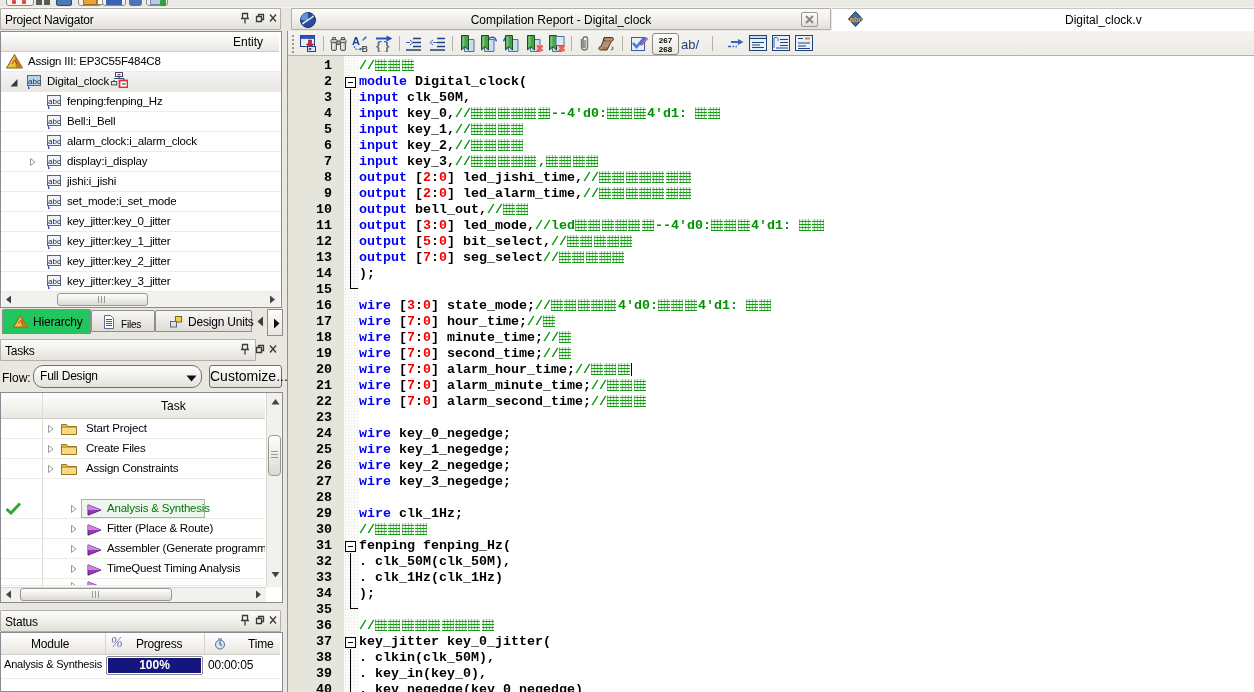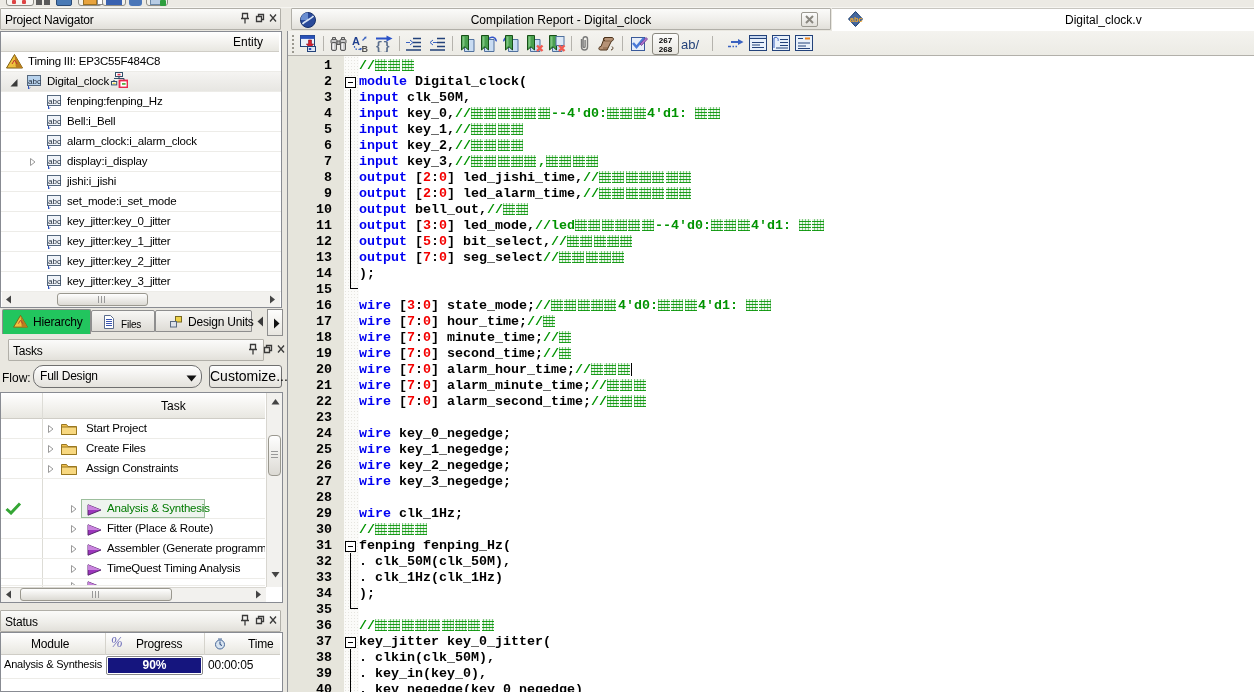--- a/index.html
+++ b/index.html
@@ -56,21 +56,21 @@
 <div class="pnl" style="left:0;top:31px;width:282px;height:277px">
     <div class="abs hdr" style="left:0;top:0;width:278px;height:20px">
       <span style="position:absolute;right:16px;top:3px;font-size:12px">Entity</span>
     </div>
     <div class="row" style="top:20px;">
       <svg class="abs" style="left:5px;top:2px" width="17" height="15" viewBox="0 0 17 15">
         <path d="M8.5 0.5 L16.5 14 H0.5 Z" fill="#EFC23E" stroke="#7A5A10"></path>
         <path d="M8.5 0.5 L16.5 14 H10 Z" fill="#B97E1E"></path>
         <path d="M6 10 l2.5-4 2.5 4 M7.2 11.5 h0.1 M9.8 11.5 h0.1" stroke="#C03030" stroke-width="1" fill="none"></path>
       </svg>
-      <span class="rt" style="left:27px">Timing III: EP3C55F484C8</span>
+      <span class="rt" style="left:27px">Assign III: EP3C55F484C8</span>
     </div>
     <div class="row" style="top:40px;background:linear-gradient(#F5F4F2,#E7E6E2)">
       <svg class="abs" style="left:9px;top:6px" width="9" height="9">
         <path d="M7.5 1 V8.5 H0.5 Z" fill="#3A3A3A"></path>
       </svg>
       <svg class="abs" style="left:25px;top:2px" width="16" height="17" viewBox="0 0 16 17">
         <rect x="1.5" y="1.5" width="13" height="10" fill="#B8D2EC" stroke="#55687E"></rect>
         <text x="2" y="9.5" font-family="Liberation Sans" font-size="8" fill="#1A2636">abc</text>
         <path d="M2.5 12 v3 l1.5-1.5" fill="none" stroke="#3355BB"></path>
       </svg>
@@ -207,21 +207,21 @@
     </div>
     <svg class="abs" style="left:256px;top:7px" width="9" height="11">
       <path d="M7 0.5 L1.5 5.5 L7 10.5 Z" fill="#3A3A3A"></path>
     </svg>
     <div class="abs" style="left:267px;top:0px;width:16px;height:27px;background:linear-gradient(#FDFDFC,#E8E6E0);border:1px solid #8E8E8E">
       <svg class="abs" style="left:4px;top:8px" width="9" height="11">
         <path d="M2 0.5 L7.5 5.5 L2 10.5 Z" fill="#111"></path>
       </svg>
     </div>
   </div>
-<div class="tbar" style="left:8px;top:339px;width:256px">
+<div class="tbar" style="left:0;top:339px;width:256px">
     <div class="t">Tasks</div>
     <svg class="abs" style="left:238px;top:2px" width="40" height="16" viewBox="0 0 40 16">
       <g stroke="#3A3A3A" stroke-width="1.3" fill="none">
         <path d="M3.5 2.5 h5 v5 h-5 z M2 7.5 h8 M6 7.5 v5"></path>
         <path d="M17.5 5.5 h5 v5 h-5 z"></path>
         <path d="M19.5 5.5 v-2 h5 v5 h-2"></path>
         <path d="M31 3.5 l6 7 M37 3.5 l-6 7"></path>
       </g>
     </svg>
   </div>
@@ -364,21 +364,21 @@
       <circle cx="6" cy="6.5" r="4.5" fill="#D8E4F0" stroke="#4A6A9A"></circle>
       <path d="M6 3.5 V6.5 L8 7.5" stroke="#23427A" fill="none"></path>
       <path d="M4 1 h4" stroke="#4A6A9A"></path>
     </svg>
     <span class="rt" style="left:247px;top:4px;font-size:12px">Time</span>
     <div class="abs" style="left:104px;top:0;width:1px;height:22px;background:#D5D3CC"></div>
     <div class="abs" style="left:203px;top:0;width:1px;height:22px;background:#D5D3CC"></div>
     <span class="rt" style="left:3px;top:25px;font-size:11px">Analysis &amp; Synthesis</span>
     <div class="abs" style="left:105px;top:23px;width:97px;height:19px;background:#fff;border:1px solid #8A8A8A;border-radius:2px">
       <div class="abs" style="left:1px;top:1px;width:93px;height:15px;background:#15157E"></div>
-      <span class="abs" style="left:0;top:1px;width:95px;text-align:center;font-size:12px;font-weight:bold;color:#fff">90%</span>
+      <span class="abs" style="left:0;top:1px;width:95px;text-align:center;font-size:12px;font-weight:bold;color:#fff">100%</span>
     </div>
     <span class="rt" style="left:207px;top:25px;font-size:12px">00:00:05</span>
     <div class="abs" style="left:0;top:45px;width:279px;height:1px;background:#EDECE8"></div>
   </div>
 <div class="abs" style="left:287px;top:31px;width:1px;height:661px;background:#8E9094"></div>
 <div class="tbar" style="left:291px;top:8px;width:540px">
     <svg class="abs" style="left:7px;top:2px" width="18" height="18" viewBox="0 0 18 18">
       <circle cx="9" cy="9" r="7.5" fill="#2A4A9A" stroke="#16306A"></circle>
       <path d="M9 1.5 A7.5 7.5 0 0 0 1.5 9 L9 9 Z" fill="#6A8ED0"></path>
       <path d="M3.5 13 C6 10 12 8 14.5 5" stroke="#D8E4F4" stroke-width="1.8" fill="none"></path>

